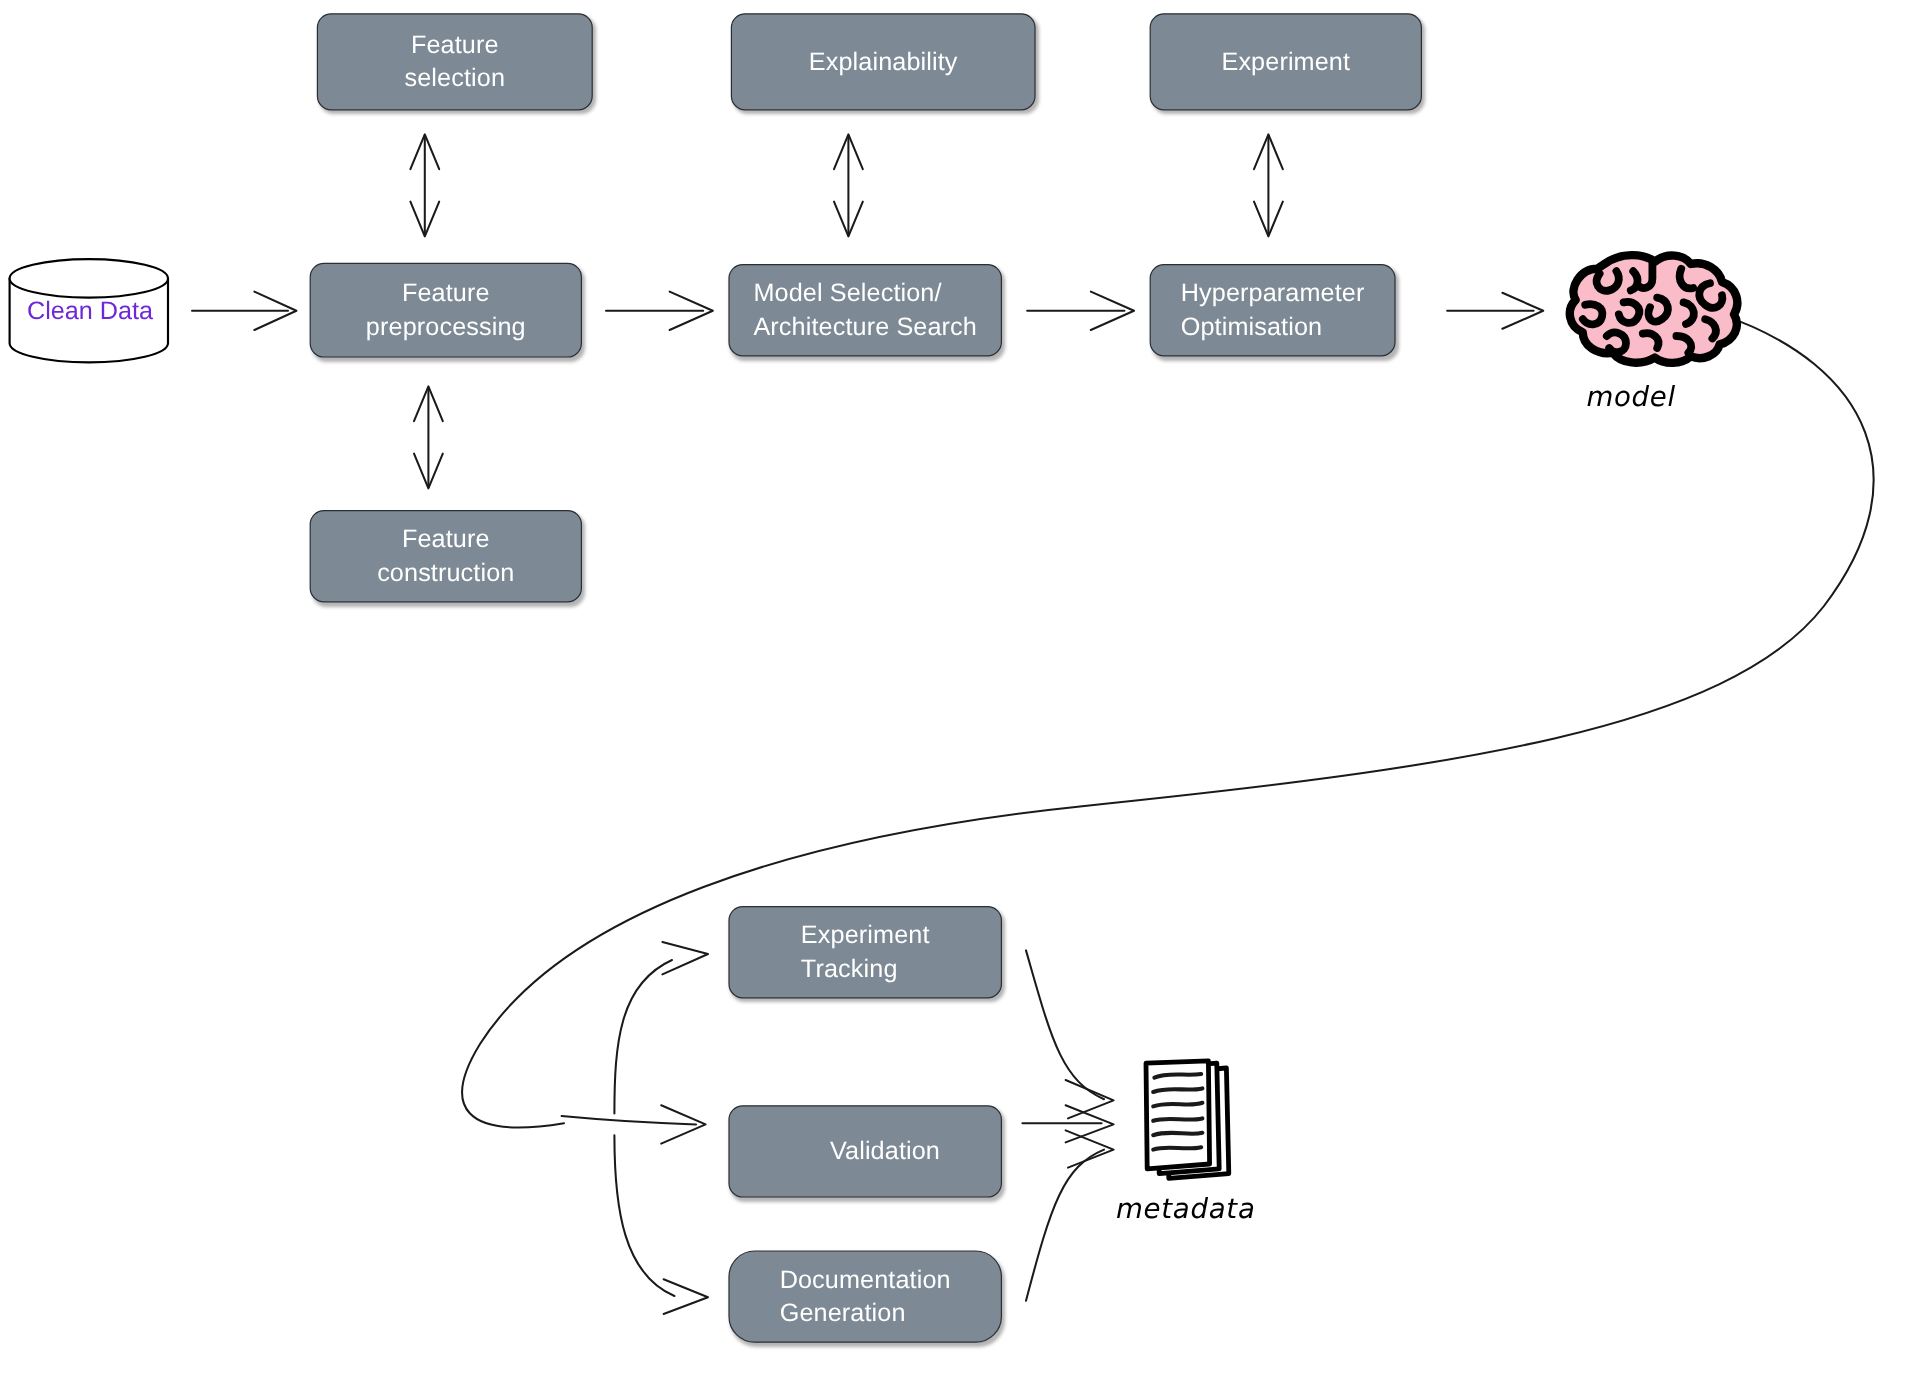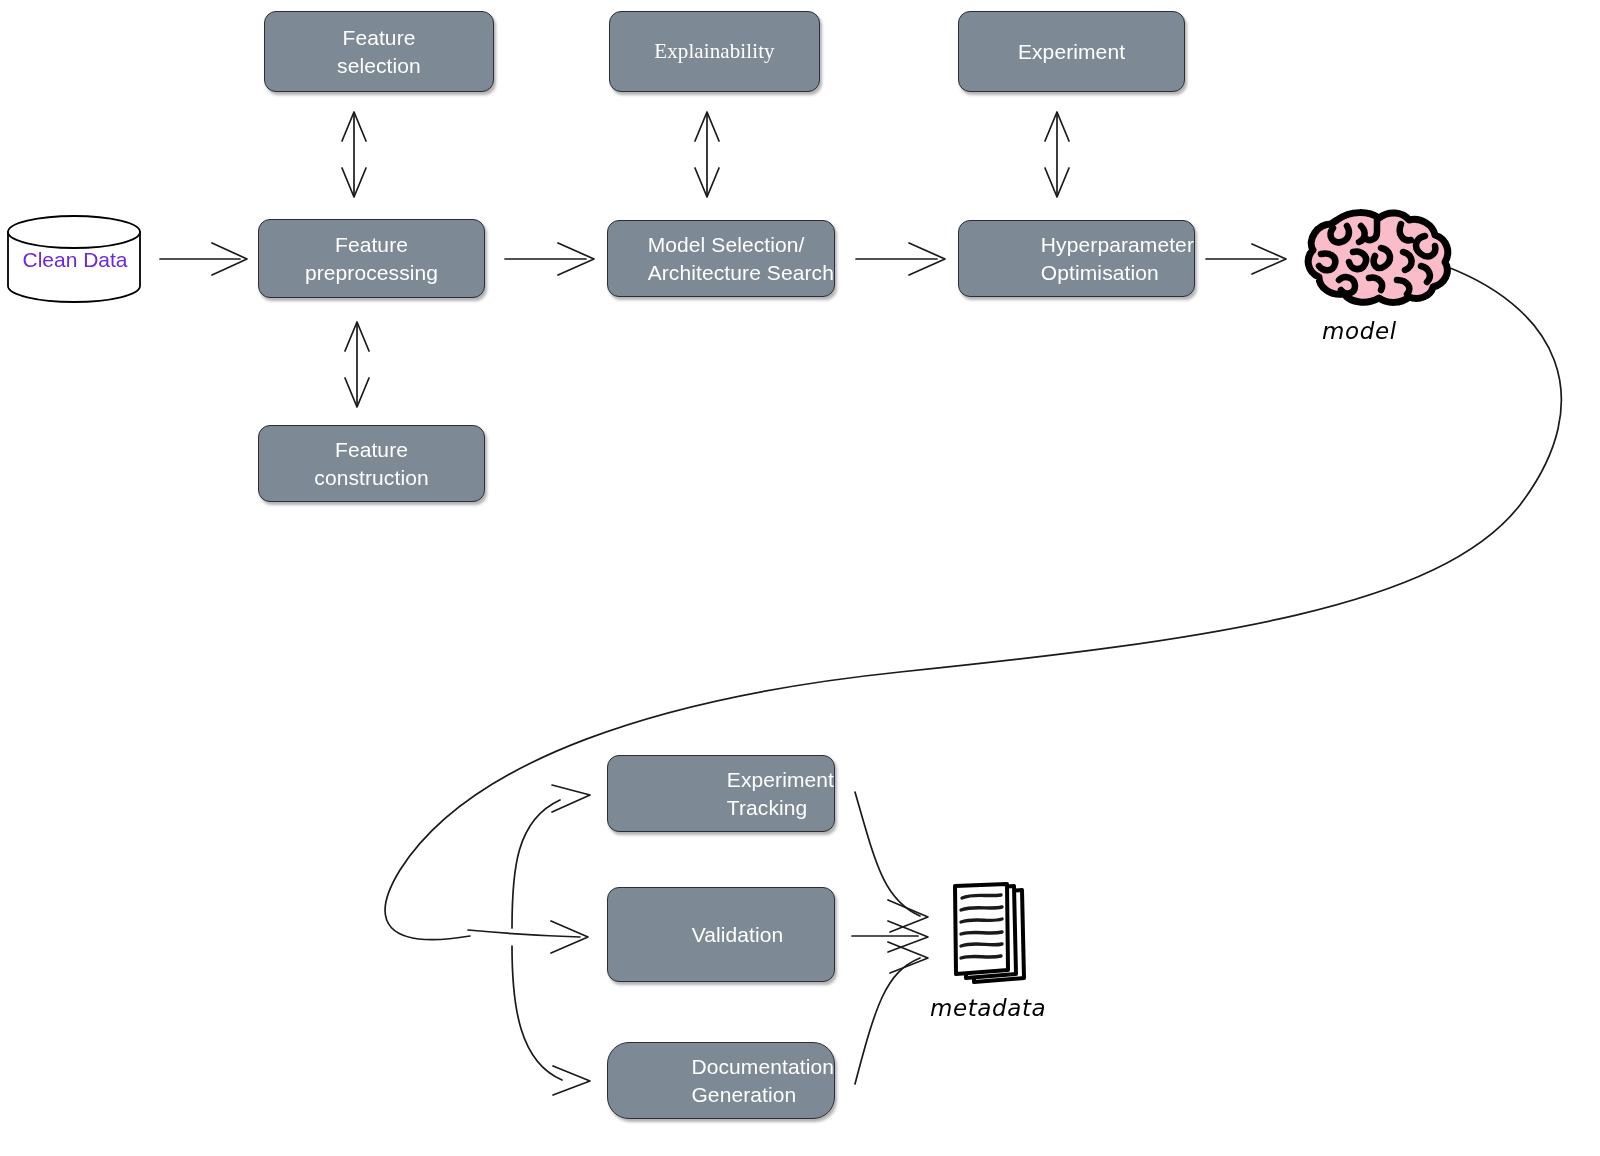--- a/index.html
+++ b/index.html
@@ -34,21 +34,21 @@
     color: #ffffff;
     font-size: 21px;
     line-height: 1.33;
     letter-spacing: 0.1px;
     display: flex;
     align-items: center;
     box-shadow: 2px 3px 3px rgba(0,0,0,0.30);
     white-space: pre-line;
   }
   .node.center { justify-content: center; text-align: center; }
-  .node.left   { justify-content: flex-end; text-align: left; }
+  .node.left   { justify-content: center; text-align: left; }
   .cyl-label {
     position: absolute;
     font-size: 21px;
     color: #6d28d9;
     white-space: nowrap;
   }
   .hand-label {
     position: absolute;
     font-family: "DejaVu Sans", sans-serif;
     font-size: 23px;
@@ -202,44 +202,44 @@
   <div class="node center" style="left:258px; top:219px; width:227px; height:79px;">
     <span>Feature
 preprocessing</span>
   </div>
 
   <div class="node center" style="left:258px; top:425px; width:227px; height:77px;">
     <span>Feature
 construction</span>
   </div>
 
-  <div class="node center" style="left:609px; top:11px; width:211px; height:81px;font-family:Liberation Serif, serif;">
+  <div class="node center" style="left:609px; top:11px; width:254px; height:81px;">
     <span>Explainability</span>
   </div>
 
   <div class="node left" style="left:607px; top:220px; width:228px; height:77px;">
     <span>Model Selection/
 Architecture Search</span>
   </div>
 
   <div class="node center" style="left:958px; top:11px; width:227px; height:81px;">
     <span>Experiment</span>
   </div>
 
-  <div class="node left" style="left:958px; top:220px; width:237px; height:77px;">
+  <div class="node left" style="left:958px; top:220px; width:205px; height:77px;">
     <span>Hyperparameter
 Optimisation</span>
   </div>
 
   <div class="node left" style="left:607px; top:755px; width:228px; height:77px;">
     <span>Experiment
 Tracking</span>
   </div>
 
-  <div class="node center" style="left:607px; top:887px; width:228px; height:95px;padding-left:33px;">
+  <div class="node center" style="left:607px; top:921px; width:228px; height:77px;padding-left:33px;">
     <span>Validation</span>
   </div>
 
   <div class="node left" style="left:607px; top:1042px; width:228px; height:77px;border-radius:22px;">
     <span>Documentation
 Generation</span>
   </div>
 
   <div class="hand-label" style="left:1322px; top:318px;">model</div>
 

